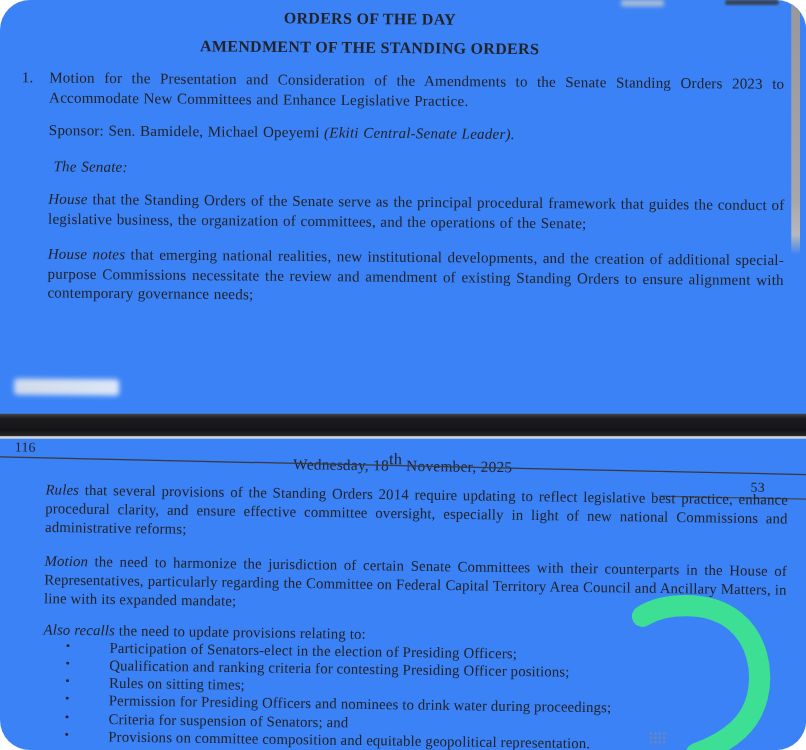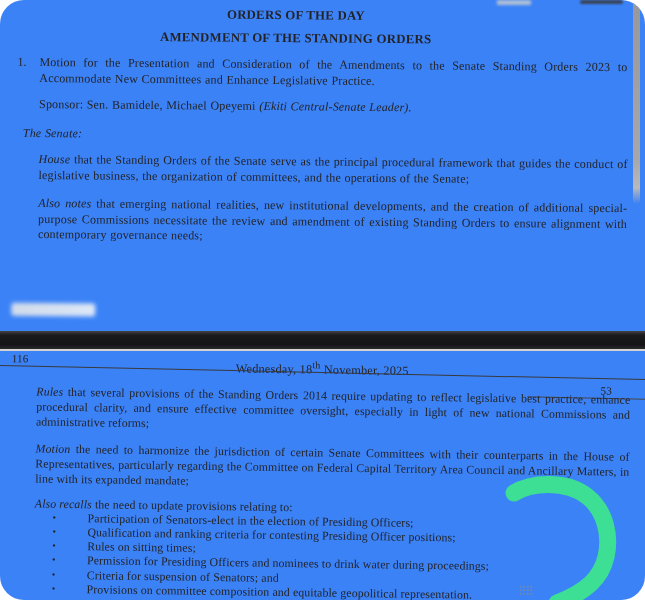--- a/index.html
+++ b/index.html
@@ -15,21 +15,21 @@
     font-size:12.8px;letter-spacing:.25px;white-space:nowrap;}
   .h1{top:6px;}
   .h2{top:29px;}
   .para{position:absolute;font-size:12px;line-height:15.6px;text-align:justify;
     letter-spacing:.18px;word-spacing:.4px;}
   .it{font-style:italic;}
   .item1{top:55px;left:18px;width:610px;display:flex;}
   .item1 .num{width:22px;flex:0 0 22px;}
   .item1 .txt{flex:1;text-align:justify;}
   .sponsor{top:97px;left:40px;width:588px;text-align:left;}
-  .salutation{top:126px;left:24px;text-align:right;}
+  .salutation{top:126px;left:44px;text-align:right;}
   .notes{top:152px;left:40px;width:589px;}
   .also-notes{top:196px;left:40px;width:589px;}
   .ghost-smudge{position:absolute;top:303px;left:14px;width:84px;height:13px;
     background:linear-gradient(90deg,#ebebe9,#f4f4f2 70%,#fafaf8);filter:blur(2px);
     border-radius:3px;opacity:.85;}
   
   .smudge-dark{position:absolute;top:0;left:580px;width:43px;height:4px;background:#39393b;
     filter:blur(1px);opacity:.85;border-radius:2px;}
   .smudge-light{position:absolute;top:0;left:497px;width:34px;height:5px;background:#cfcfcd;
     filter:blur(1.6px);opacity:.8;}
@@ -41,21 +41,21 @@
     background:linear-gradient(#454548 0%,#1b1b1e 22%,#141417 75%,#2a2a2d 100%);
     border-bottom:2px solid #d3d3d1;}
   
   .sec-bottom{position:absolute;left:0;top:350px;width:100%;height:250px;
     transform:rotate(.8deg);transform-origin:0 0;}
   .pageno{position:absolute;font-size:11px;letter-spacing:.2px;font-family:Liberation Serif, serif;}
   .p116{top:2px;left:12px;}
   .p53{top:26px;left:601px;text-align:center;}
   .hdr-date{position:absolute;top:5px;left:0;width:100%;text-align:center;
     font-size:12.3px;letter-spacing:.2px;}
-  .hdr-date sup{font-size:10px;vertical-align:super;}
+  .hdr-date sup{font-size:13px;vertical-align:super;}
   .rule1{position:absolute;top:15px;left:-4px;width:672px;border-top:1.4px solid #39393c;
     transform:rotate(.45deg);transform-origin:left top;}
   .rule2{position:absolute;top:39px;left:528px;width:132px;border-top:1.3px solid #45454a;
     transform:rotate(.4deg);transform-origin:left top;}
   .para2{position:absolute;font-size:11.8px;line-height:14.9px;text-align:justify;
     letter-spacing:.12px;}
   .aware{top:34px;left:37px;width:594px;}
   .recalls{top:91px;left:37px;width:594px;}
   .also-recalls{top:146px;left:37px;width:594px;text-align:left;}
   .blist{position:absolute;top:160px;left:55px;width:545px;margin:0;padding:0;list-style:none;}
@@ -84,21 +84,21 @@
       <span class="num">1.</span>
       <span class="txt">Motion for the Presentation and Consideration of the Amendments to the Senate Standing Orders 2023 to Accommodate New Committees and Enhance Legislative Practice.</span>
     </div>
 
     <div class="para sponsor"><span>Sponsor: Sen. Bamidele, Michael Opeyemi </span><span class="it">(Ekiti Central-Senate Leader).</span></div>
 
     <div class="para salutation it">The Senate:</div>
 
     <div class="para notes"><span class="it">House</span><span> that the Standing Orders of the Senate serve as the principal procedural framework that guides the conduct of legislative business, the organization of committees, and the operations of the Senate;</span></div>
 
-    <div class="para also-notes"><span class="it">Also notes</span><span> that emerging national realities, new institutional developments, and the creation of additional special-purpose Commissions necessitate the review and amendment of existing Standing Orders to ensure alignment with contemporary governance needs;</span></div>
+    <div class="para also-notes"><span class="it">House notes</span><span> that emerging national realities, new institutional developments, and the creation of additional special-purpose Commissions necessitate the review and amendment of existing Standing Orders to ensure alignment with contemporary governance needs;</span></div>
 
     <div class="ghost-smudge"></div>
   </div>
 
   <div class="band"></div>
 
   <div class="sec-bottom">
     <div class="pageno p116">116</div>
     <div class="hdr-date"><span>Wednesday, 18</span><sup>th</sup><span> November, 2025</span></div>
     <div class="rule1"></div>

